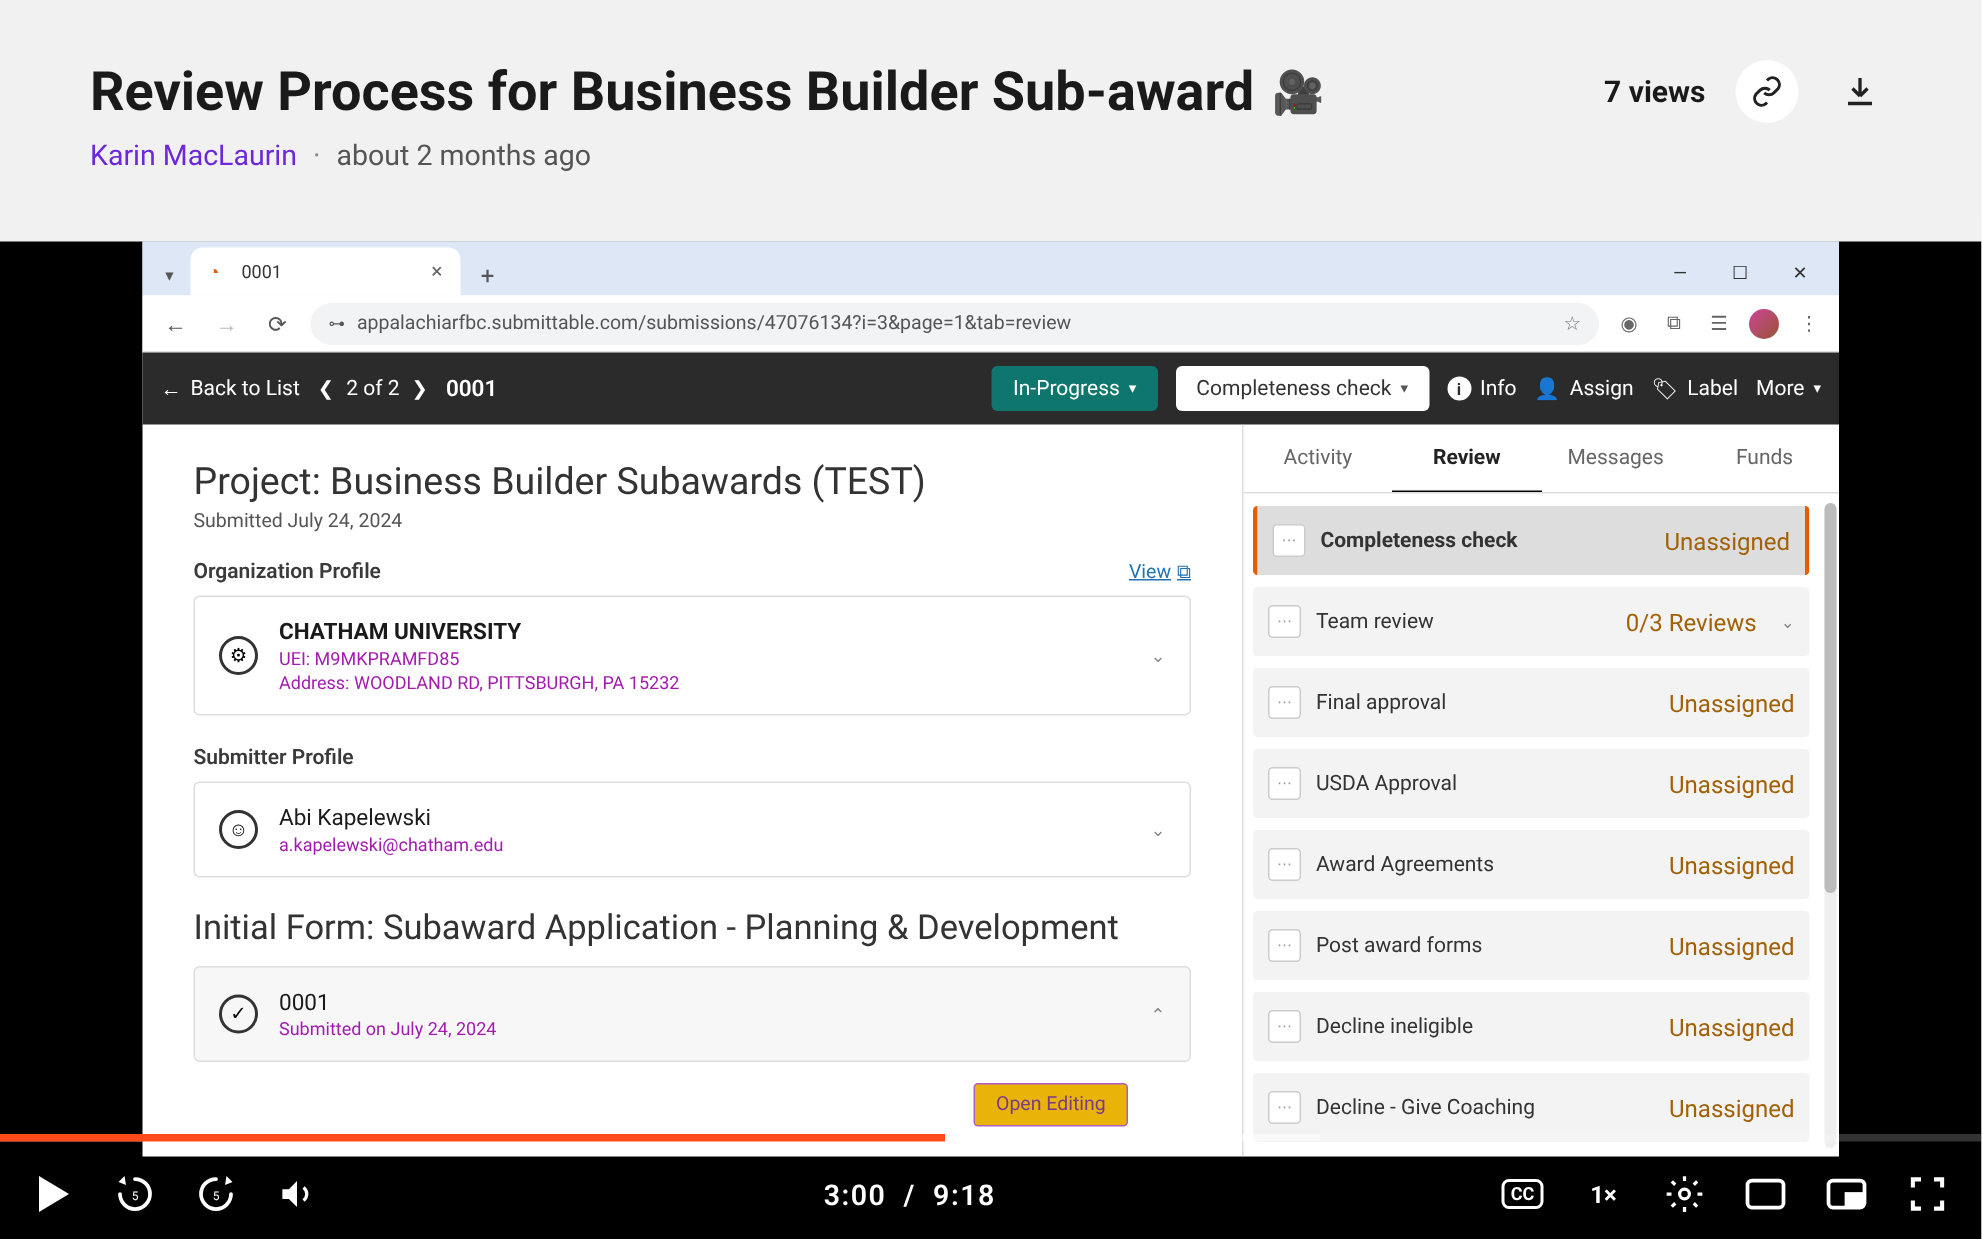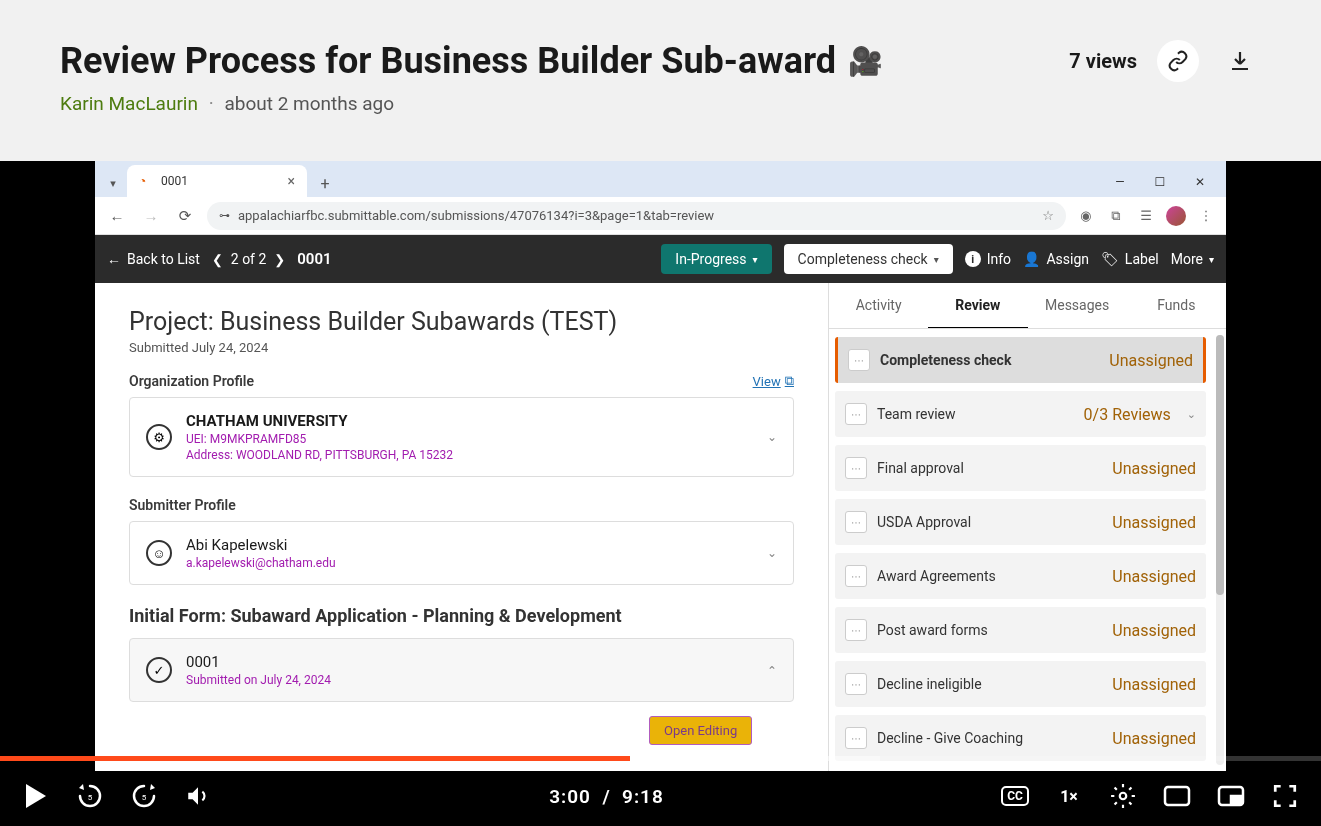--- a/index.html
+++ b/index.html
@@ -4,21 +4,21 @@
 <style>
 * { margin: 0; padding: 0; box-sizing: border-box; font-family: -apple-system, BlinkMacSystemFont, "Segoe UI", Roboto, sans-serif; }
 body { background: #f1f1f1; width: 1321px; height: 826px; overflow: hidden; position: relative; }
 
 
 .page-header { padding: 40px 60px 30px; background: #f1f1f1; display: flex; justify-content: space-between; align-items: flex-start; }
 .header-left { flex: 1; }
 .page-title { font-size: 36px; font-weight: 700; color: #1a1a1a; display: flex; align-items: center; gap: 12px; }
 .camera-emoji { font-size: 28px; }
 .header-meta { margin-top: 10px; font-size: 19px; color: #555; }
-.author { color: #4d7c0f; }
+.author { color: #6d28d9; }
 .dot-sep { margin: 0 6px; color: #888; }
 .header-right { display: flex; align-items: center; gap: 20px; }
 .views { font-size: 20px; font-weight: 700; color: #1a1a1a; }
 .icon-btn { width: 42px; height: 42px; border-radius: 50%; display: flex; align-items: center; justify-content: center; cursor: pointer; background: #fff; }
 .icon-btn.plain { background: transparent; }
 
 
 .video-container { position: absolute; top: 161px; left: 0; width: 1321px; height: 665px; background: #000; }
 
 
@@ -65,21 +65,21 @@
 .project-title { font-size: 25px; color: #333; font-weight: 400; margin-bottom: 4px; }
 .submitted-date { font-size: 13px; color: #555; margin-bottom: 18px; }
 .section-label { font-size: 14px; font-weight: 600; color: #3a3a3a; margin-bottom: 8px; display:flex; justify-content:space-between; align-items:center;}
 .section-label a { color: #2273b5; text-decoration: underline; font-weight:400; font-size:13px; display:flex; align-items:center; gap:4px;}
 .card { border: 1px solid #ddd; border-radius: 4px; padding: 14px 16px; display: flex; align-items: center; gap: 14px; margin-bottom: 20px; position:relative;}
 .card-icon { width: 26px; height: 26px; border: 2px solid #333; border-radius: 50%; display: flex; align-items: center; justify-content: center; font-size: 13px; flex-shrink:0;}
 .card-body { flex: 1; }
 .card-title { font-size: 15px; font-weight: 700; color: #1a1a1a; }
 .card-line { font-size: 12px; color: #a21caf; margin-top: 2px; }
 .card-chevron { color: #888; font-size: 12px;}
-.form-heading { font-size: 18px; color: #333; margin: 16px 0 12px; font-weight:700;}
+.form-heading { font-size: 23px; color: #333; margin: 16px 0 12px; font-weight:400;}
 .form-card { border: 1px solid #ddd; border-radius: 4px; padding: 14px 16px; background: #f7f7f7; display:flex; align-items:center; gap:14px; position:relative;}
 .form-card .card-chevron { transform: rotate(180deg); }
 .open-editing { margin-top: 14px; border: 1px solid #b05cbf; color: #7a3a8a; padding: 6px 14px; border-radius: 3px; font-size: 13px; background:#eab308; display:inline-block; margin-left: 520px;}
 
 
 .right-tabs { display: flex; border-bottom: 1px solid #ddd; }
 .rtab { flex: 1; text-align: center; padding: 14px 0; font-size: 14px; color: #666; cursor: pointer; }
 .rtab.active { color: #222; font-weight: 700; border-bottom: 1px solid #000000; }
 .review-list { flex: 1; overflow-y: auto; padding: 8px 6px; position:relative;}
 .scrollbar-track { position:absolute; right:2px; top:6px; bottom:6px; width:8px; background:#eee; border-radius:4px;}

